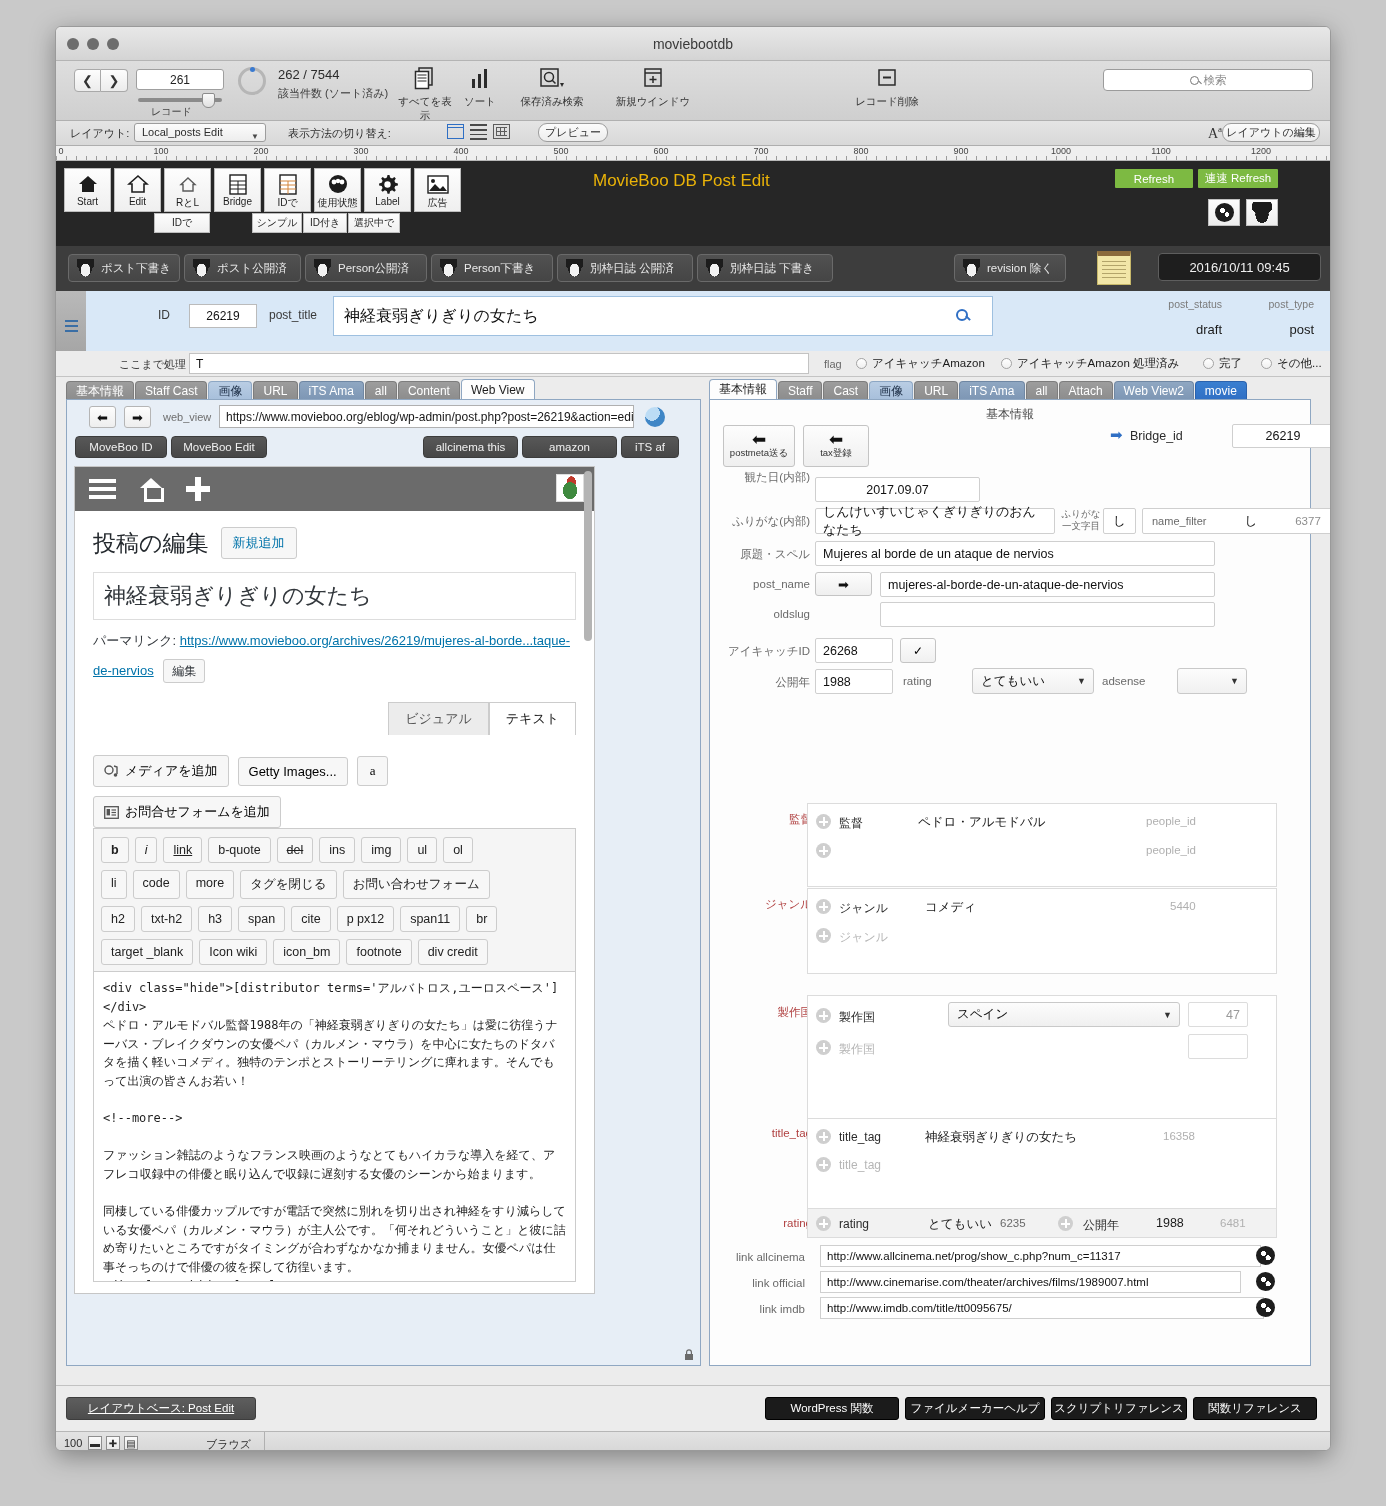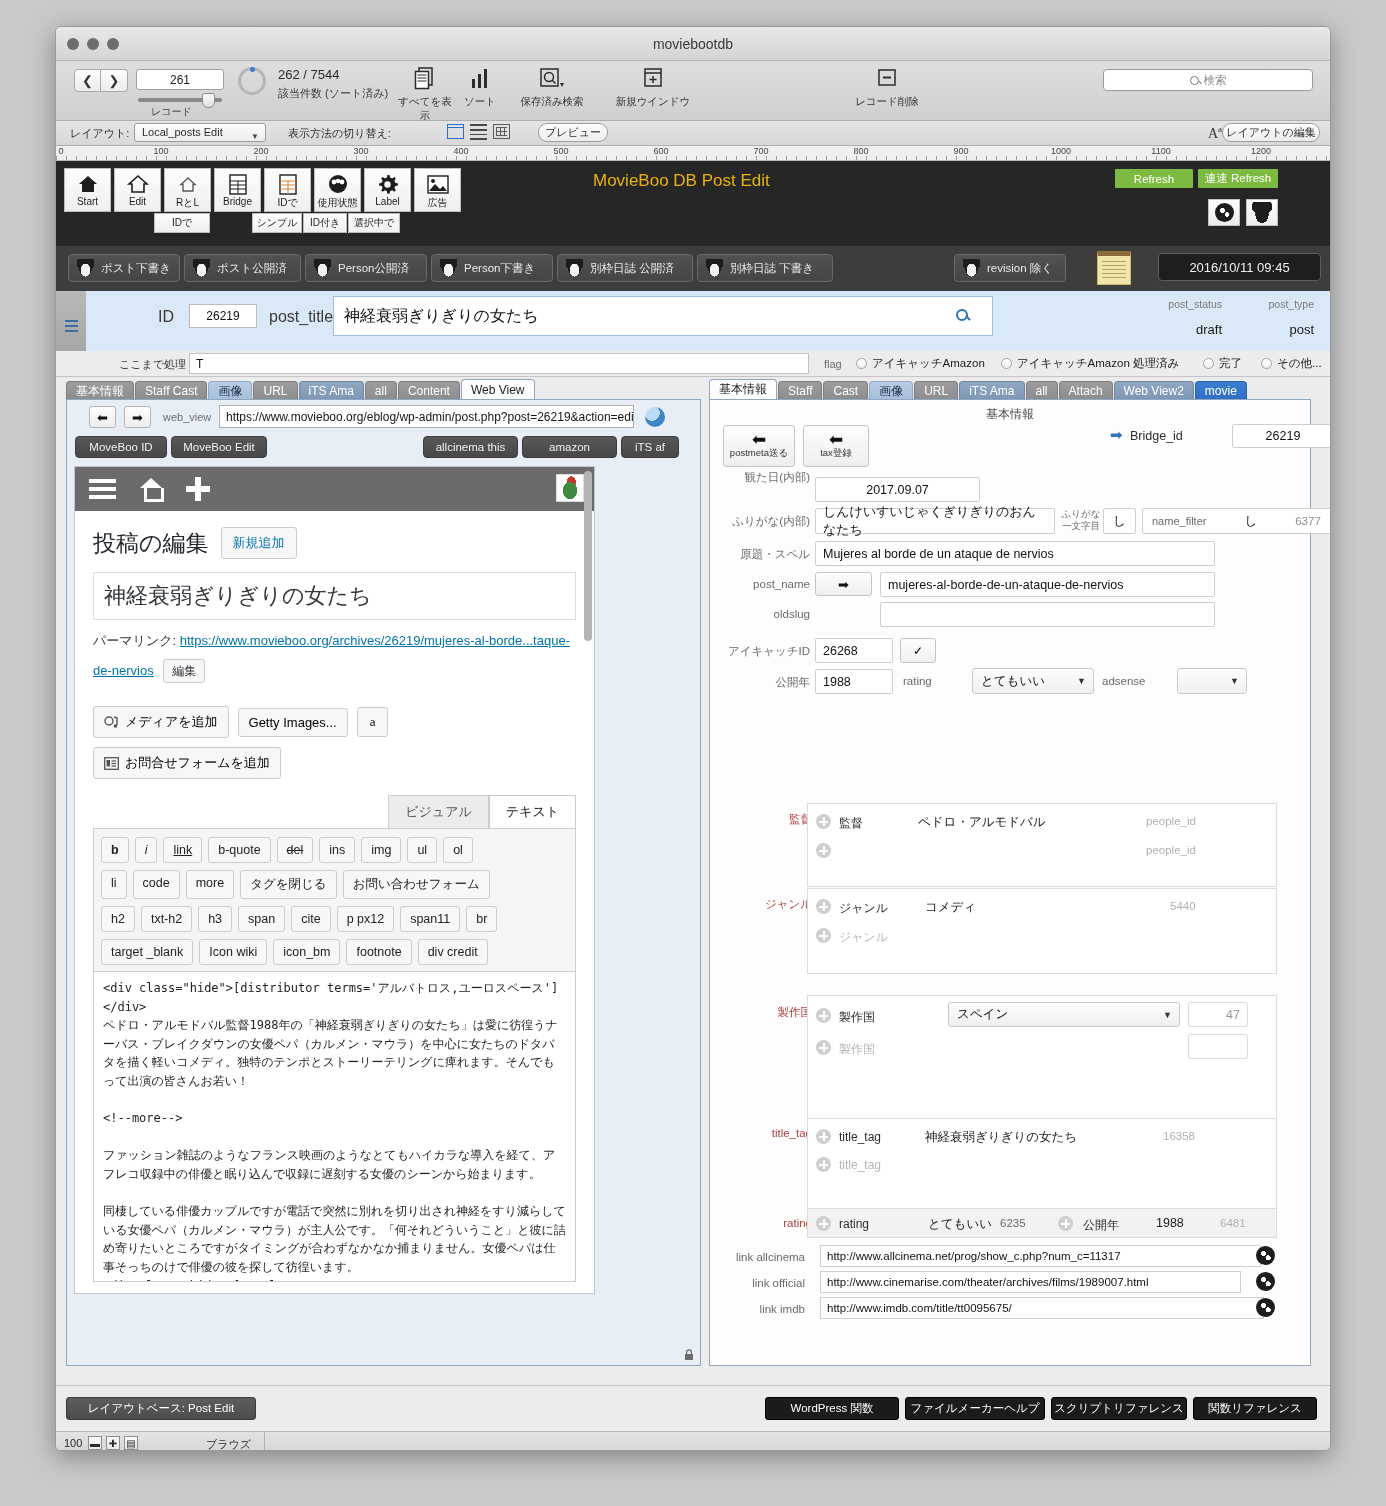--- a/index.html
+++ b/index.html
@@ -174,21 +174,21 @@
     color: #f0f0f0; font-size: 13px; display: flex; align-items: center; justify-content: center;
   }
 
   
   .idband { position: relative; height: 60px; background: #d9e8f7; }
   .sidebar-grip {
     position: absolute; left: 0; top: 0; width: 30px; height: 60px;
     background: linear-gradient(#b9b9b9,#a6a6a6); display:flex; align-items:center; justify-content:center;
   }
   .sidebar-grip i { display:block; width: 13px; height: 2px; background: #3a6ea5; margin: 2px 0; box-shadow: 0 5px 0 #3a6ea5, 0 10px 0 #3a6ea5; }
-  .idband .f-label { position: absolute; font-size: 16px; color: #3a3a3a; text-align: right; }
+  .idband .f-label { position: absolute; font-size: 12px; color: #3a3a3a; text-align: right; }
   .idband .idval {
     position: absolute; left: 133px; top: 13px; width: 68px; height: 24px;
     background: #fff; border: 1px solid #bbb; font-size: 12px; color: #111;
     display: flex; align-items: center; justify-content: center;
   }
   .title-field {
     position: absolute; left: 277px; top: 5px; width: 660px; height: 40px;
     background: #fff; border: 1px solid #9ec0e0; display: flex; align-items: center; padding-left: 10px;
     font-size: 16px; color: #111;
   }
@@ -332,21 +332,21 @@
   .lnk-g:after { content:""; position:absolute; inset:3px; border-radius:50%;
      background: radial-gradient(circle at 35% 35%, #fff 0 22%, transparent 23%),
                  radial-gradient(circle at 70% 68%, #fff 0 20%, transparent 21%); }
 
   
   .footer { position: relative; height: 46px; background: #ececec; border-top: 1px solid #c2c2c2; }
   .fbtn {
     position: absolute; top: 11px; height: 23px; background: #1b1b1b; border: 1px solid #000;
     border-radius: 3px; color: #fff; font-size: 11.5px; display: flex; align-items: center; justify-content: center; cursor: pointer;
   }
-  .fbtn.gray { background: linear-gradient(#5e5e5e,#4c4c4c); border-color: #3d3d3d; }
+  .fbtn.gray { background: linear-gradient(#5e5e5e,#4c4c4c); border-color: #3d3d3d; text-decoration: underline; }
   .statusbar { position: relative; height: 24px; background: linear-gradient(#e3e3e3,#d5d5d5); border-top: 1px solid #b6b6b6; font-size: 11px; color: #2b2b2b; }
   .statusbar .zoom { position: absolute; left: 8px; top: 5px; }
   .zb { position: absolute; top: 4px; width: 14px; height: 14px; border: 1px solid #8e8e8e; background: linear-gradient(#fafafa,#e8e8e8); cursor: pointer; font-size: 10px; display: flex; align-items: center; justify-content: center; }
   .statusbar .mode { position: absolute; left: 150px; top: 5px; }
   .statusbar .sep { position: absolute; left: 208px; top: 0; width: 1px; height: 24px; background: #b0b0b0; }
 </style>
 </head>
 <body>
 
 <div class="desktop">
@@ -696,20 +696,24 @@
             <span class="wp-h1">投稿の編集</span>
             <span class="wp-addnew">新規追加</span>
           </div>
           <div style="margin-top:13px;">
             <div class="wp-titleinput">神経衰弱ぎりぎりの女たち</div>
           </div>
           <div class="wp-perma" style="margin-top:6px;">
             <span>パーマリンク:</span>
             <a href="#">https://www.movieboo.org/archives/26219/mujeres-al-borde...taque-de-nervios</a>
             <span class="wp-editbtn" style="margin-left:6px;">編集</span>
+          </div>
+          <div style="margin-top:16px;display:flex;justify-content:flex-end;">
+            <span class="wp-modetab" style="background:#ececec;color:#555;">ビジュアル</span>
+            <span class="wp-modetab" style="background:#fff;color:#222;">テキスト</span>
           </div>
           <div style="margin-top:20px;display:flex;align-items:center;gap:9px;flex-wrap:wrap;">
             <span class="wp-mediabtn">
               <svg width="15" height="15" viewBox="0 0 15 15">
                     <circle cx="5" cy="6" r="4" fill="none" stroke="#555" stroke-width="1.4"></circle>
                     <path d="M10 2 l3 1 l0 7" stroke="#555" stroke-width="1.4" fill="none"></path>
                     <circle cx="11.5" cy="11" r="1.8" fill="#555"></circle>
                   </svg>
               <span>メディアを追加</span>
             </span>
@@ -718,24 +722,20 @@
             <span class="wp-mediabtn">
               <svg width="15" height="13" viewBox="0 0 15 13">
                     <rect x="0.7" y="0.7" width="13.6" height="11.6" fill="none" stroke="#555" stroke-width="1.3"></rect>
                     <rect x="2.6" y="3" width="3.4" height="6.4" fill="#555"></rect>
                     <line x1="7.5" y1="4" x2="12" y2="4" stroke="#555" stroke-width="1.2"></line>
                     <line x1="7.5" y1="6.5" x2="12" y2="6.5" stroke="#555" stroke-width="1.2"></line>
                     <line x1="7.5" y1="9" x2="12" y2="9" stroke="#555" stroke-width="1.2"></line>
                   </svg>
               <span>お問合せフォームを追加</span>
             </span>
-          </div>
-          <div style="margin-top:16px;display:flex;justify-content:flex-end;">
-            <span class="wp-modetab" style="background:#ececec;color:#555;">ビジュアル</span>
-            <span class="wp-modetab" style="background:#fff;color:#222;">テキスト</span>
           </div>
           <div style="border:1px solid #ccc;border-top:1px solid #ccc;padding:8px 7px 6px 7px;background:#f5f5f5;">
             <div style="display:flex;gap:6px;margin-bottom:7px;">
               <span class="wp-qtbtn" style="font-weight:bold;">b</span>
               <span class="wp-qtbtn" style="font-style:italic;">i</span>
               <span class="wp-qtbtn" style="text-decoration:underline;">link</span>
               <span class="wp-qtbtn">b-quote</span>
               <span class="wp-qtbtn" style="text-decoration:line-through;">del</span>
               <span class="wp-qtbtn">ins</span>
               <span class="wp-qtbtn">img</span>

